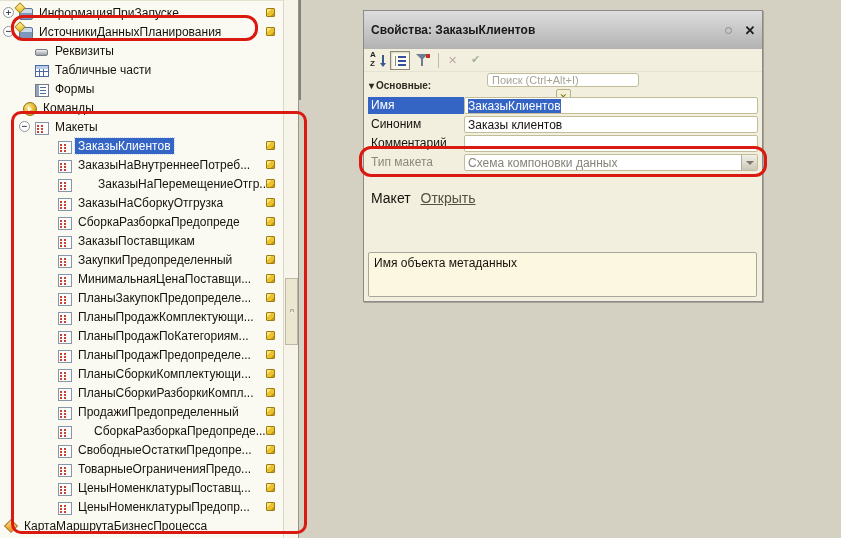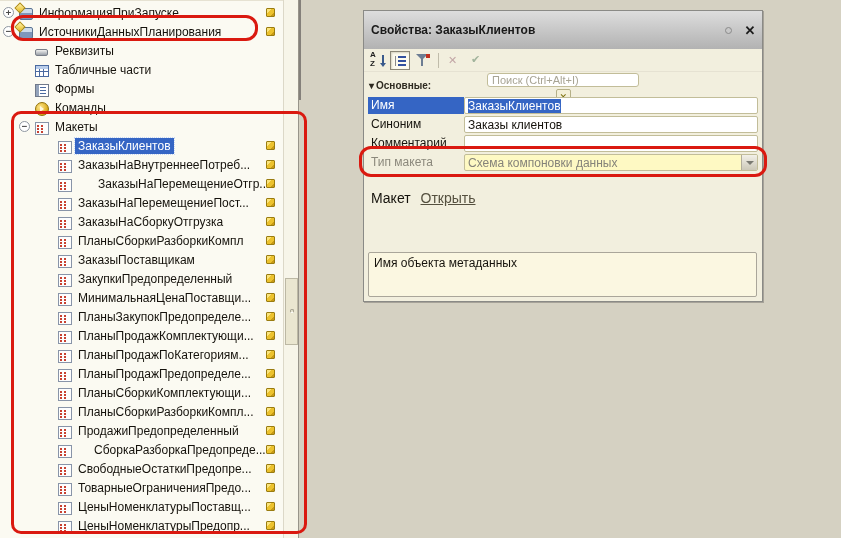--- a/index.html
+++ b/index.html
@@ -117,21 +117,21 @@
   .p-body { position:absolute; top:65px; left:2px; right:2px; bottom:2px; }
   .p-section { margin:4px 2px 2px 3px; font-size:10px; font-weight:bold; color:#2e2a20; height:14px; }
   .p-section::before { content:"\25BE"; font-size:10px; margin-right:2px; color:#2e2a20; }
   .p-row { display:flex; align-items:center; height:19px; padding:0 2px; }
   .p-label { width:96px; flex:none; font-size:12px; color:#15120c; padding:1px 3px; height:17px; }
   .p-label.active { background:#3565c4; color:#fff; }
   .p-label.disabled { color:#8b887c; }
   .p-field { flex:1; height:17px; background:#fff; border:1px solid #c2bd99; border-radius:2px;
       font-size:12px; color:#15120c; padding:0 3px; display:flex; align-items:center; overflow:hidden; }
   .p-field .seltext { background:#3565c4; color:#fff; }
-  .p-field.disabled { background:#fef9c3; color:#85837a; padding-right:0; }
+  .p-field.disabled { background:#ffffff; color:#85837a; padding-right:0; }
   .p-field.disabled .fval { flex:1; }
   .dd-btn { width:16px; height:15px; flex:none; margin-left:2px;
       background:linear-gradient(#f2f0e8,#ccc8b8); border-left:1px solid #b2ae9c; position:relative; }
   .dd-btn::after { content:""; position:absolute; left:4px; top:6px;
       border-top:4px solid #7a7a72; border-left:4px solid transparent; border-right:4px solid transparent; }
 
   .p-linkrow { margin:18px 2px 0 5px; font-size:14px; color:#15120c; height:16px; }
   .p-link { color:#55503f; text-decoration:underline; margin-left:6px; }
 
   .p-hint { position:absolute; left:2px; right:3px; bottom:2px; height:45px;
@@ -168,21 +168,21 @@
     <div class="trow" style="padding-left: 19px;">
       <span class="exp-spacer"></span>
       <span class="ticon ic-table"></span>
       <span class="tlabel">Табличные части</span>
     </div>
     <div class="trow" style="padding-left: 19px;">
       <span class="exp-spacer"></span>
       <span class="ticon ic-form"></span>
       <span class="tlabel">Формы</span>
     </div>
-    <div class="trow" style="padding-left: 19px;">
+    <div class="trow" style="padding-left: 7px;">
       <span class="exp-spacer"></span>
       <span class="ticon ic-command"></span>
       <span class="tlabel">Команды</span>
     </div>
     <div class="trow" style="padding-left: 19px;">
       <span class="expander">−</span>
       <span class="ticon ic-template"></span>
       <span class="tlabel">Макеты</span>
     </div>
     <div class="trow" style="padding-left: 57px;">
@@ -195,31 +195,26 @@
       <span class="tlabel">ЗаказыНаВнутреннееПотреб...</span>
       <span class="cube"></span>
     </div>
     <div class="trow" style="padding-left: 57px; gap: 24px;">
       <span class="ticon ic-template"></span>
       <span class="tlabel">ЗаказыНаПеремещениеОтгр...</span>
       <span class="cube"></span>
     </div>
     <div class="trow" style="padding-left: 57px;">
       <span class="ticon ic-template"></span>
-      <span class="tlabel">ЗаказыНаПеремещениеПост...</span>
-      <span class="cube"></span>
-    </div>
-    <div class="trow" style="padding-left: 57px;">
-      <span class="ticon ic-template"></span>
       <span class="tlabel">ЗаказыНаСборкуОтгрузка</span>
       <span class="cube"></span>
     </div>
     <div class="trow" style="padding-left: 57px;">
       <span class="ticon ic-template"></span>
-      <span class="tlabel">ПланыСборкиРазборкиКомпл</span>
+      <span class="tlabel">СборкаРазборкаПредопреде</span>
       <span class="cube"></span>
     </div>
     <div class="trow" style="padding-left: 57px;">
       <span class="ticon ic-template"></span>
       <span class="tlabel">ЗаказыПоставщикам</span>
       <span class="cube"></span>
     </div>
     <div class="trow" style="padding-left: 57px;">
       <span class="ticon ic-template"></span>
       <span class="tlabel">ЗакупкиПредопределенный</span>

